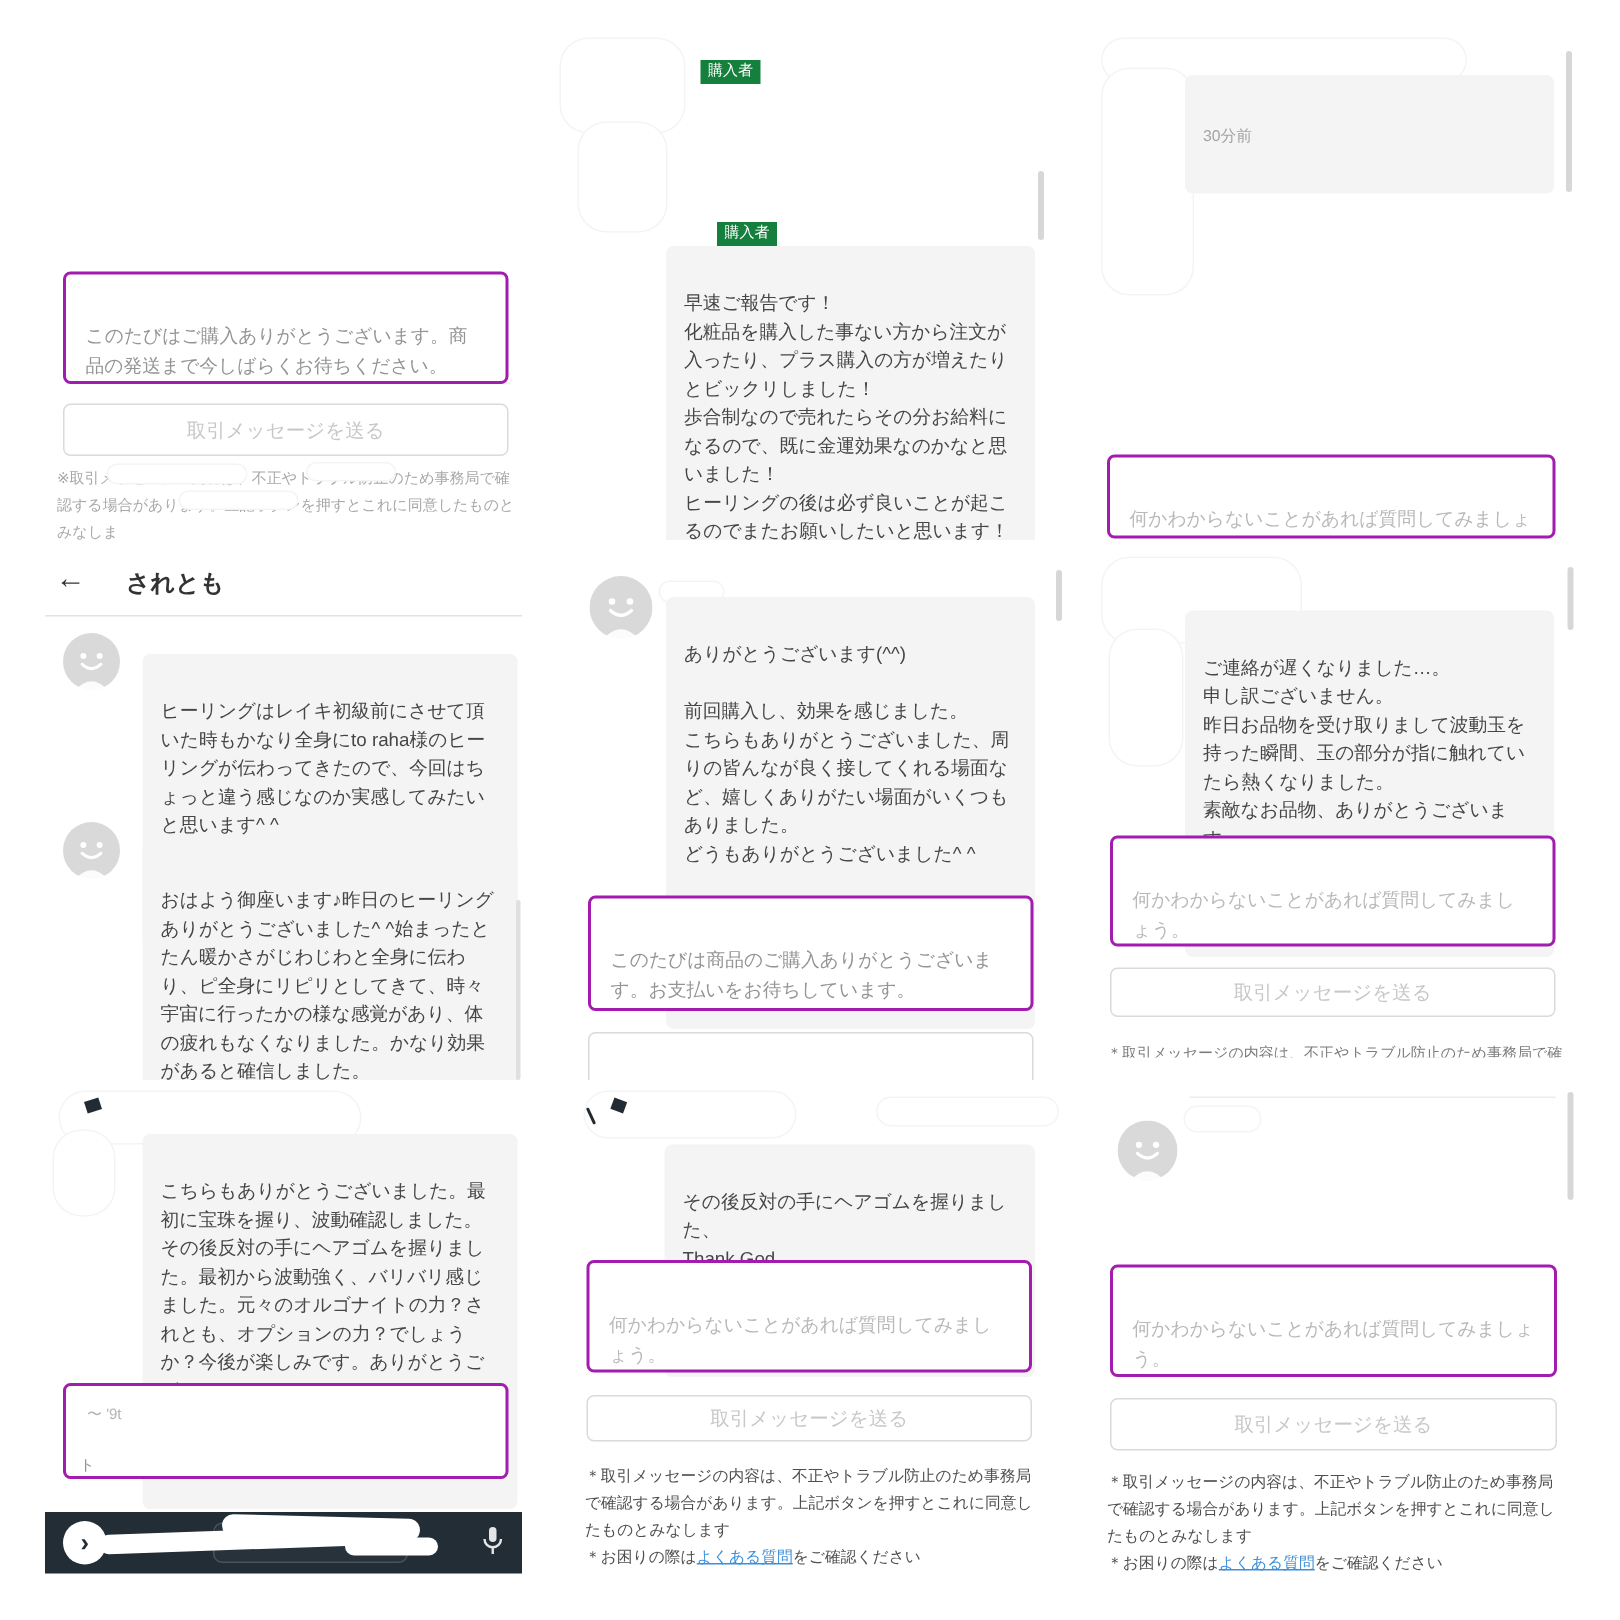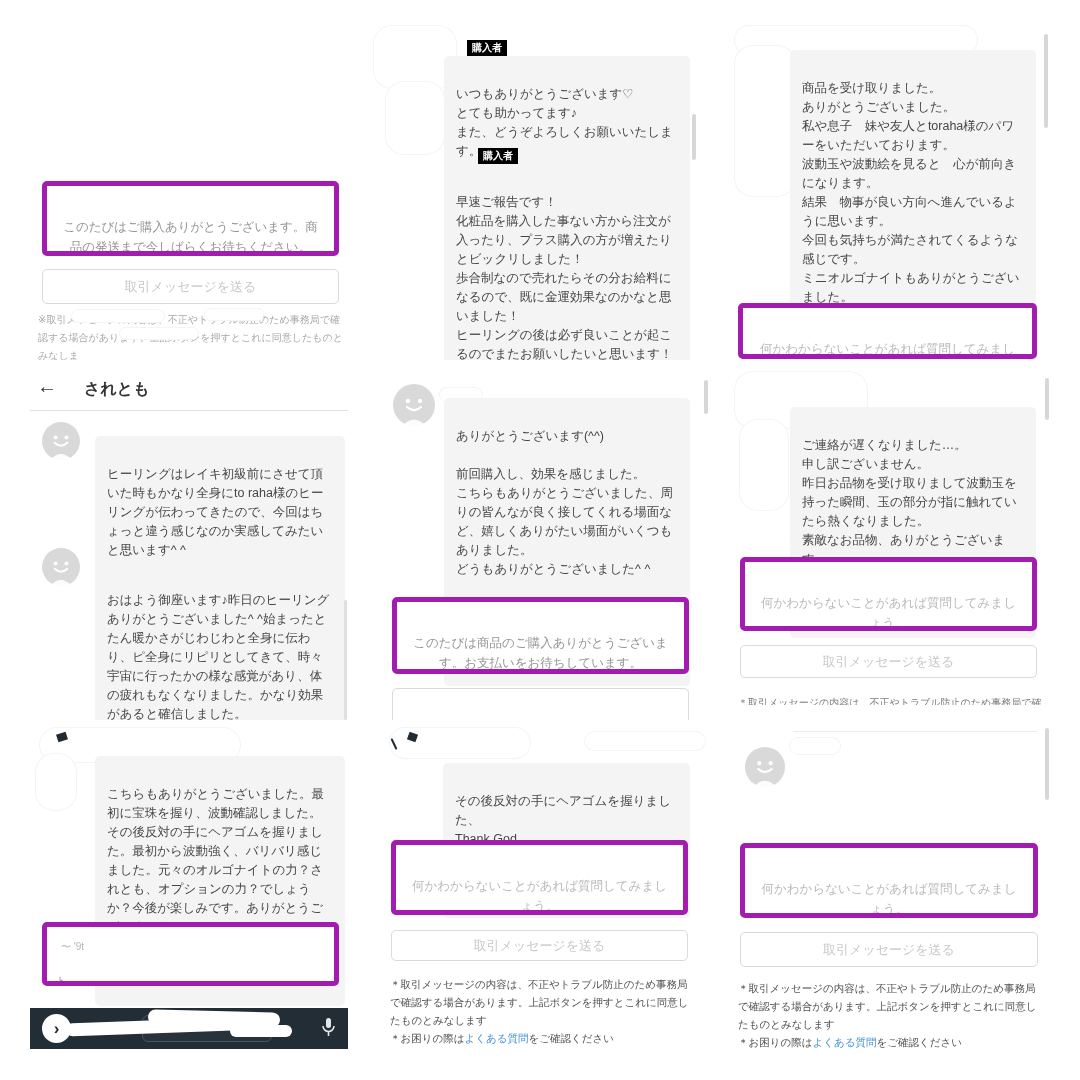--- a/index.html
+++ b/index.html
@@ -2,29 +2,29 @@
 <html><head>
 <meta charset="utf-8">
 <style>
   html,body{margin:0;padding:0;background:#fff;}
   body{font-family:"Liberation Sans","DejaVu Sans",sans-serif;}
   #stage{position:relative;width:1080px;height:1080px;background:#fff;overflow:hidden;}
   .cell{position:absolute;width:360px;height:360px;overflow:hidden;}
   .bubble{position:absolute;background:#f4f4f4;border-radius:5px;padding:10px 12px;box-sizing:border-box;
           font-size:12.5px;color:#464646;line-height:1.52;white-space:pre-line;}
   .time{font-size:10.5px;color:#a3a3a3;margin-top:5px;white-space:nowrap;}
-  .box{position:absolute;background:#fff;border:5px solid #a21caf;border-radius:5px;box-sizing:border-box;
-       padding:11px 13px;font-size:12.5px;line-height:1.6;white-space:pre-line;overflow:hidden;text-align:center;}
+  .box{position:absolute;background:#fff;border:2px solid #a21caf;border-radius:5px;box-sizing:border-box;
+       padding:11px 13px;font-size:12.5px;line-height:1.6;white-space:pre-line;overflow:hidden;}
   .box.value{color:#949494;}
   .box.ph{color:#b9b9b9;}
   .btn{position:absolute;background:#fff;border:1px solid #dadada;border-radius:5px;box-sizing:border-box;
        display:flex;align-items:center;justify-content:center;font-size:13px;color:#c8c8c8;}
-  .badge{position:absolute;background:#000000;color:#fff;font-size:10px;font-weight:bold;padding:2px 5px;line-height:1.2;}
+  .badge{position:absolute;background:#15803d;color:#fff;font-size:10px;font-weight:normal;padding:2px 5px;line-height:1.2;}
   .note{position:absolute;font-size:10.5px;color:#4f4f4f;line-height:1.7;}
-  .link{color:#3f8fd8;}
+  .link{color:#3f8fd8;text-decoration:underline;}
   .sb{position:absolute;width:4px;border-radius:2px;background:#d7d7d7;}
   .scrib{position:absolute;background:#fff;border-radius:18px;box-shadow:0 0 0 1px #f4f4f4;}
   .avatar{position:absolute;}
   .hdr-arrow{position:absolute;font-size:20px;color:#333;}
   .hdr-title{position:absolute;font-size:16px;font-weight:bold;color:#333;}
   .divider{position:absolute;height:1px;background:#e2e2e2;}
   .darkmark{position:absolute;background:#222b33;}
   .kbar{position:absolute;background:#222d35;}
   .kbar .circle{position:absolute;left:12px;top:6px;width:29px;height:29px;border-radius:50%;background:#fff;
                 display:flex;align-items:center;justify-content:center;font-size:17px;font-weight:bold;color:#222d35;}
@@ -47,48 +47,35 @@
     <div class="note" style="left:38px;top:311px;width:310px;color:#6e6e6e;opacity:.6;font-size:10px;line-height:1.8">※取引メッセージの内容は、不正やトラブル防止のため事務局で確認する場合があります。上記ボタンを押すとこれに同意したものとみなしま</div>
     <div class="scrib" style="left:72px;top:310px;width:92px;height:12px"></div>
     <div class="scrib" style="left:205px;top:309px;width:58px;height:11px"></div>
     <div class="scrib" style="left:120px;top:328px;width:78px;height:11px"></div>
   </div>
 
   <div class="cell" style="left:360px;top:0">
     <div class="scrib" style="left:14px;top:26px;width:82px;height:62px"></div>
     <div class="scrib" style="left:26px;top:82px;width:58px;height:72px"></div>
     <div class="badge" style="left:107px;top:40px">購入者</div>
-    <div class="bubble" style="left:84px;top:56px;width:246px">
-      <div>いつもありがとうございます♡
-とても助かってます♪
-また、どうぞよろしくお願いいたします。</div>
-      <div class="time">2022/08/24 08:47</div>
-    </div>
     <div class="badge" style="left:118px;top:148px">購入者</div>
     <div class="bubble" style="left:84px;top:164px;width:246px">
       <div>早速ご報告です！
 化粧品を購入した事ない方から注文が入ったり、プラス購入の方が増えたりとビックリしました！
 歩合制なので売れたらその分お給料になるので、既に金運効果なのかなと思いました！
 ヒーリングの後は必ず良いことが起こるのでまたお願いしたいと思います！ありがとうございました！</div>
       
     </div>
     <div class="sb" style="left:332px;top:114px;height:46px"></div>
   </div>
 
   <div class="cell" style="left:720px;top:0">
     <div class="scrib" style="left:15px;top:26px;width:242px;height:28px"></div>
     <div class="scrib" style="left:15px;top:46px;width:60px;height:150px"></div>
     <div class="bubble" style="left:70px;top:50px;width:246px">
-      <div>商品を受け取りました。
-ありがとうございました。
-私や息子　妹や友人とtoraha様のパワーをいただいております。
-波動玉や波動絵を見ると　心が前向きになります。
-結果　物事が良い方向へ進んでいるように思います。
-今回も気持ちが満たされてくるような感じです。
-ミニオルゴナイトもありがとうございました。</div>
       <div class="time">30分前</div>
     </div>
     <div class="box ph" style="left:18px;top:303px;width:299px;height:56px">
       <span>何かわからないことがあれば質問してみましょう。</span>
     </div>
     <div class="sb" style="left:324px;top:34px;height:94px"></div>
   </div>
 
   <div class="cell" style="left:0;top:360px">
     <div class="hdr-arrow" style="left:37px;top:15px">←</div>

